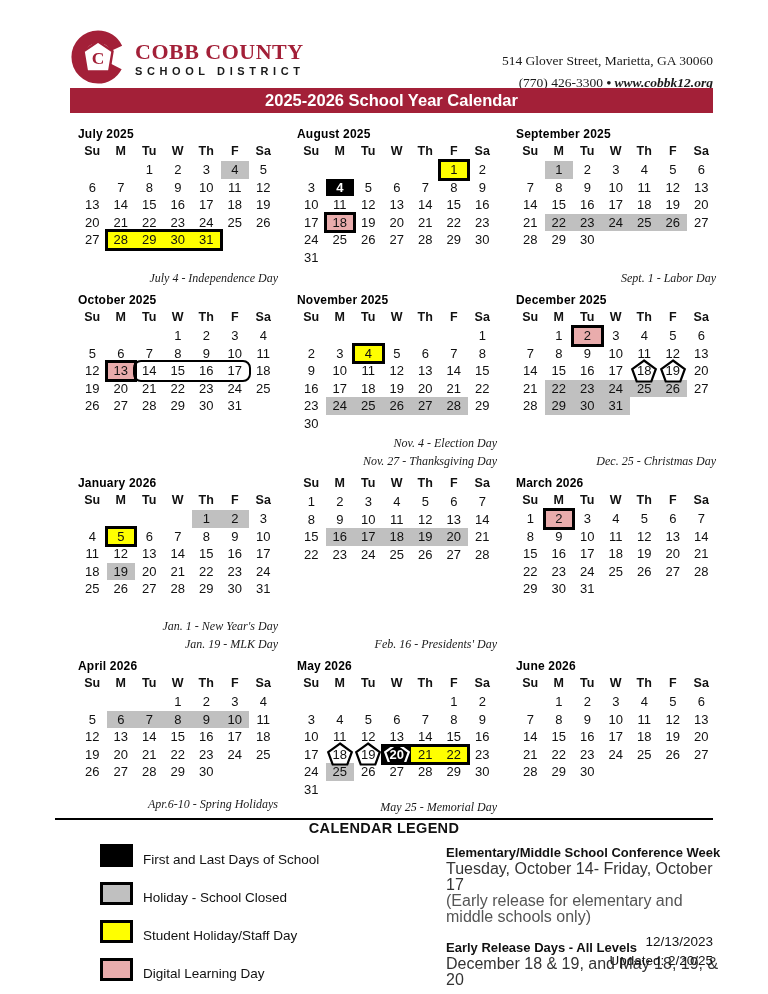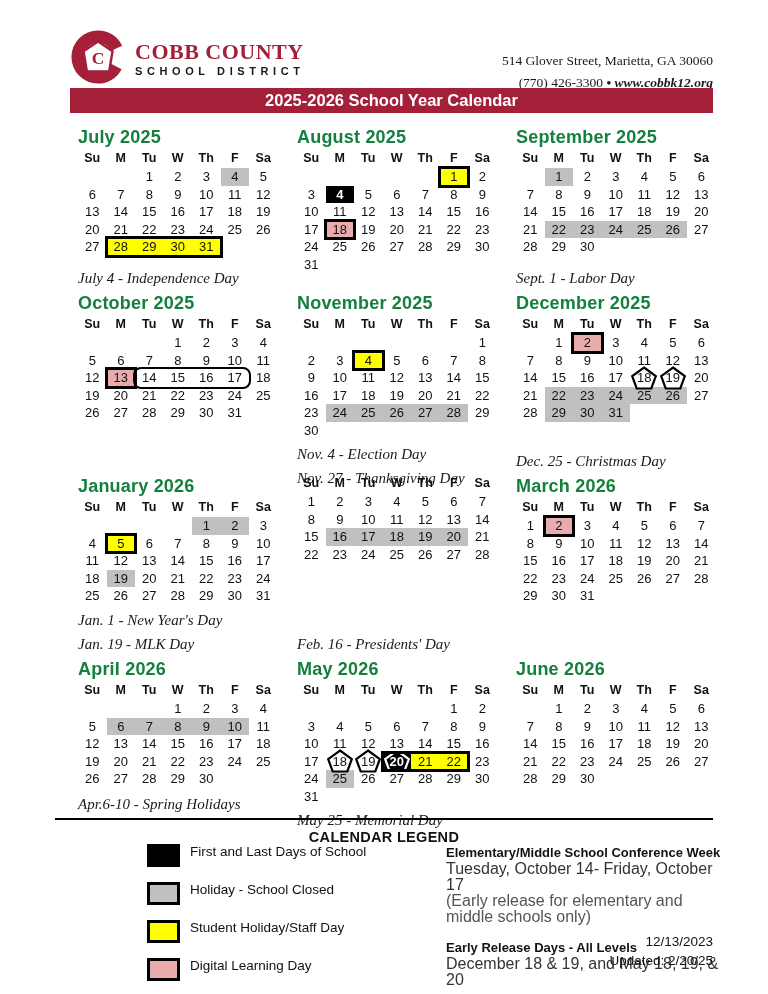--- a/index.html
+++ b/index.html
@@ -18,41 +18,41 @@
   .address { position:absolute; right:0; top:22px; text-align:right; font-family:"Liberation Serif", serif; font-size:13.5px; color:#1a1a1a; line-height:22px; }
   .website { font-weight:bold; font-style:italic; }
   
   .title-bar { position:absolute; top:88px; left:70px; width:643px; height:25px; background:#A32038;
     display:flex; align-items:center; justify-content:center; }
   .title-bar span { color:#fff; font-weight:bold; font-size:16.5px;text-align:right; }
   
   .months-grid { position:absolute; top:127px; left:78px; display:grid;
     grid-template-columns:repeat(3,200px); grid-template-rows:166px 183px 183px 160px; column-gap:19px; }
   .month-block { display:flex; flex-direction:column; }
-  .month-title { font-size:18px; font-weight:bold; color:#15803d; margin-bottom:3px; letter-spacing:0.2px; }
+  .month-title { font-size:12px; font-weight:bold; color:#000000; margin-bottom:3px; letter-spacing:0.2px; }
   .weekday-row { display:grid; grid-template-columns:repeat(7,28.5px); }
   .weekday-row span { font-size:12.5px; font-weight:bold; text-align:center; height:17px; }
   .day-grid { position:relative; display:grid; grid-template-columns:repeat(7,28.5px); grid-auto-rows:17.5px; }
   .day-cell { position:relative; display:flex; align-items:center; justify-content:center; font-size:13px; }
   .day-cell .num { position:relative; z-index:2; }
   .day-cell.holiday { background:#C0C0C0; }
   .day-cell.student { background:#FFFF00; }
   .day-cell.digital { background:#E9ACAC; }
   .day-cell.firstlast { background:#000; color:#fff; font-weight:bold; }
   .hl-box { position:absolute; border:3px solid #000; pointer-events:none; z-index:4; }
   .hl-box.rounded { border-width:2px; border-radius:8px; }
   .pent { position:absolute; z-index:1; overflow:visible; }
   .month-notes { margin-top:auto; padding-bottom:6px; }
-  .note { font-family:"Liberation Serif", serif; font-style:italic; font-size:15px; line-height:18px; color:#1a1a1a; margin-top:6px; }
+  .note { font-family:"Liberation Serif", serif; font-style:italic; font-size:12px; line-height:18px; color:#1a1a1a; margin-top:0;text-align:right; }
   
   .legend { position:absolute; top:818px; left:55px; width:658px; height:176px; }
   .legend-rule { border-top:2px solid #000; }
-  .legend-title { text-align:center; font-weight:bold; font-size:14.5px; letter-spacing:0.3px; margin-top:9px; }
+  .legend-title { text-align:center; font-weight:bold; font-size:14.5px; letter-spacing:0.3px; margin-top:0; }
   .legend-left { position:absolute; left:45px; top:26px; }
-  .legend-item { display:flex; align-items:flex-start; height:23px; margin-bottom:15px;margin-left:47px; }
+  .legend-item { display:flex; align-items:flex-end; height:23px; margin-bottom:15px; }
   .swatch { width:33px; height:23px; border:3px solid #000; margin-right:10px; flex:none; }
   .swatch-black { background:#000; }
   .swatch-gray { background:#C0C0C0; }
   .swatch-yellow { background:#FFFF00; }
   .swatch-pink { background:#E9ACAC; }
   .legend-label { font-size:13.5px; color:#111; }
   .legend-right { position:absolute; left:391px; top:26px; width:275px; }
   .lr-heading { font-weight:bold; font-size:13px; color:#111; line-height:17px; }
   .lr-line { font-size:16px; color:#333; line-height:16px; }
   .lr-line.muted { color:#555; }

